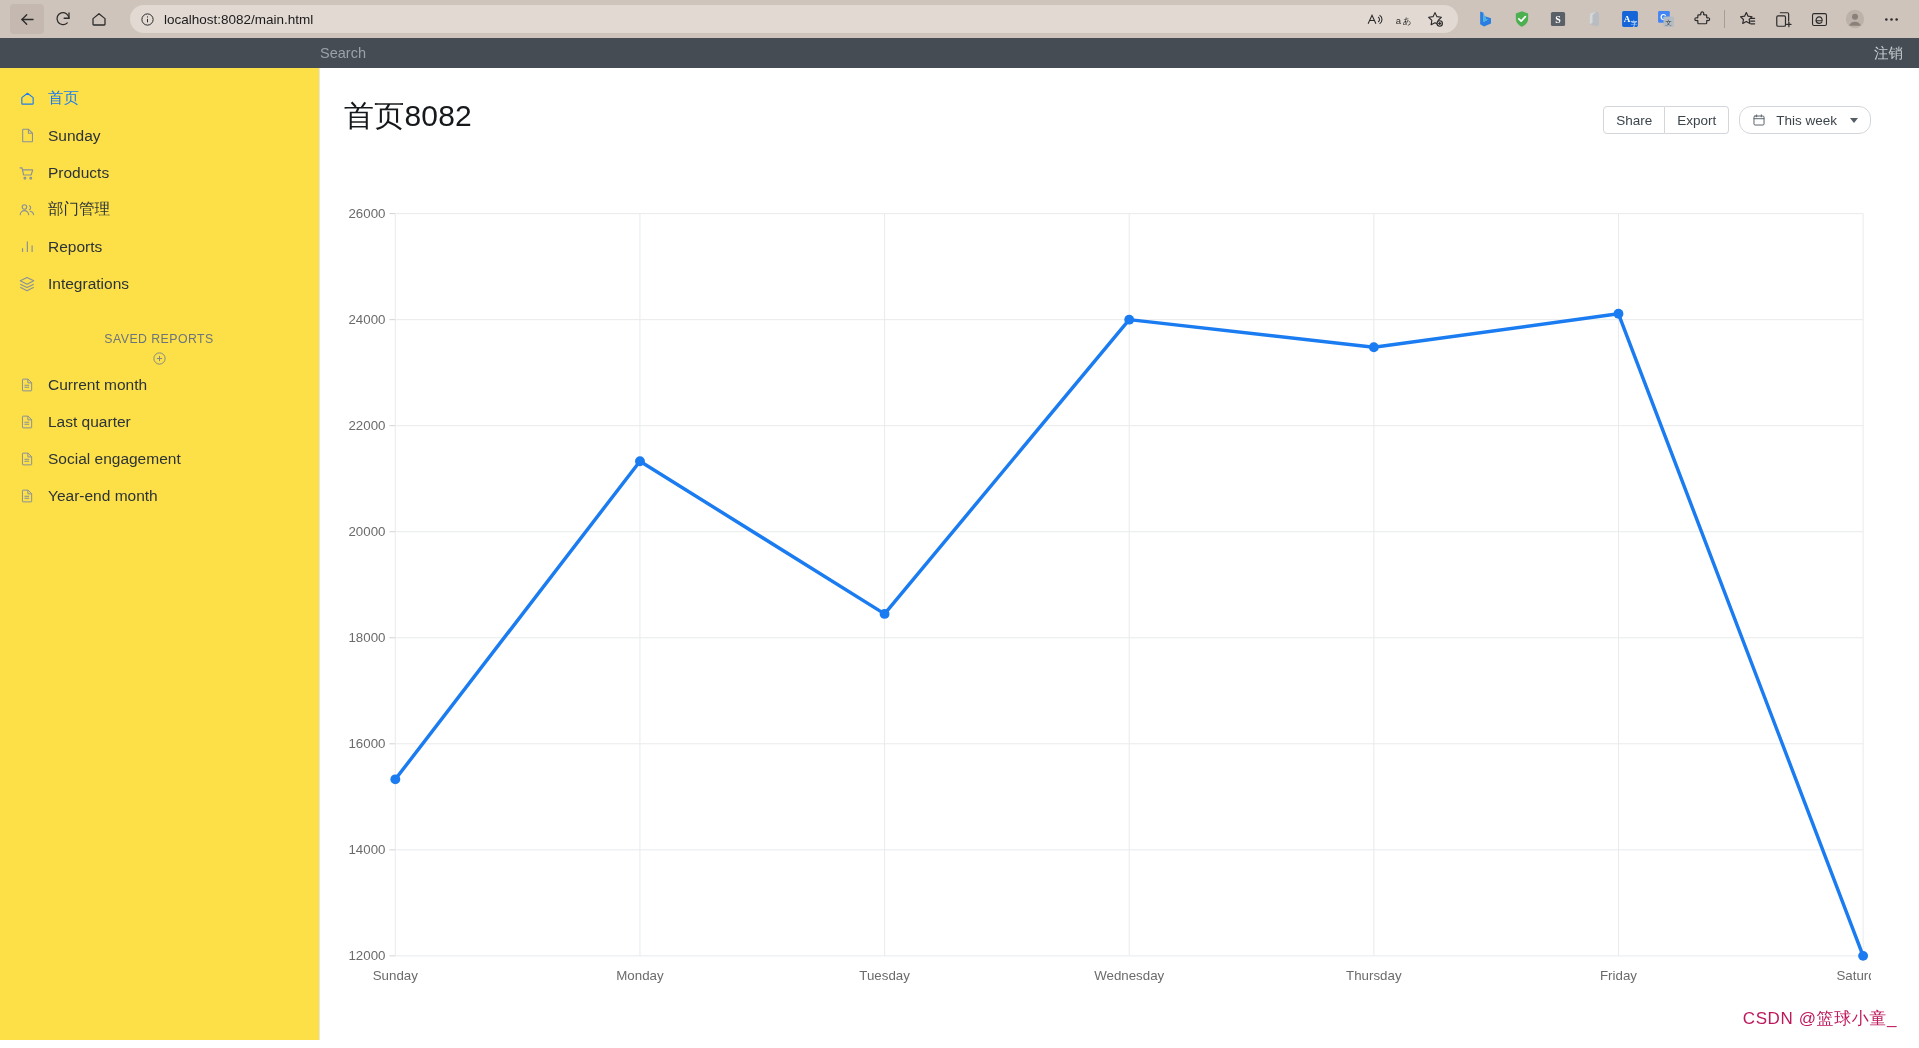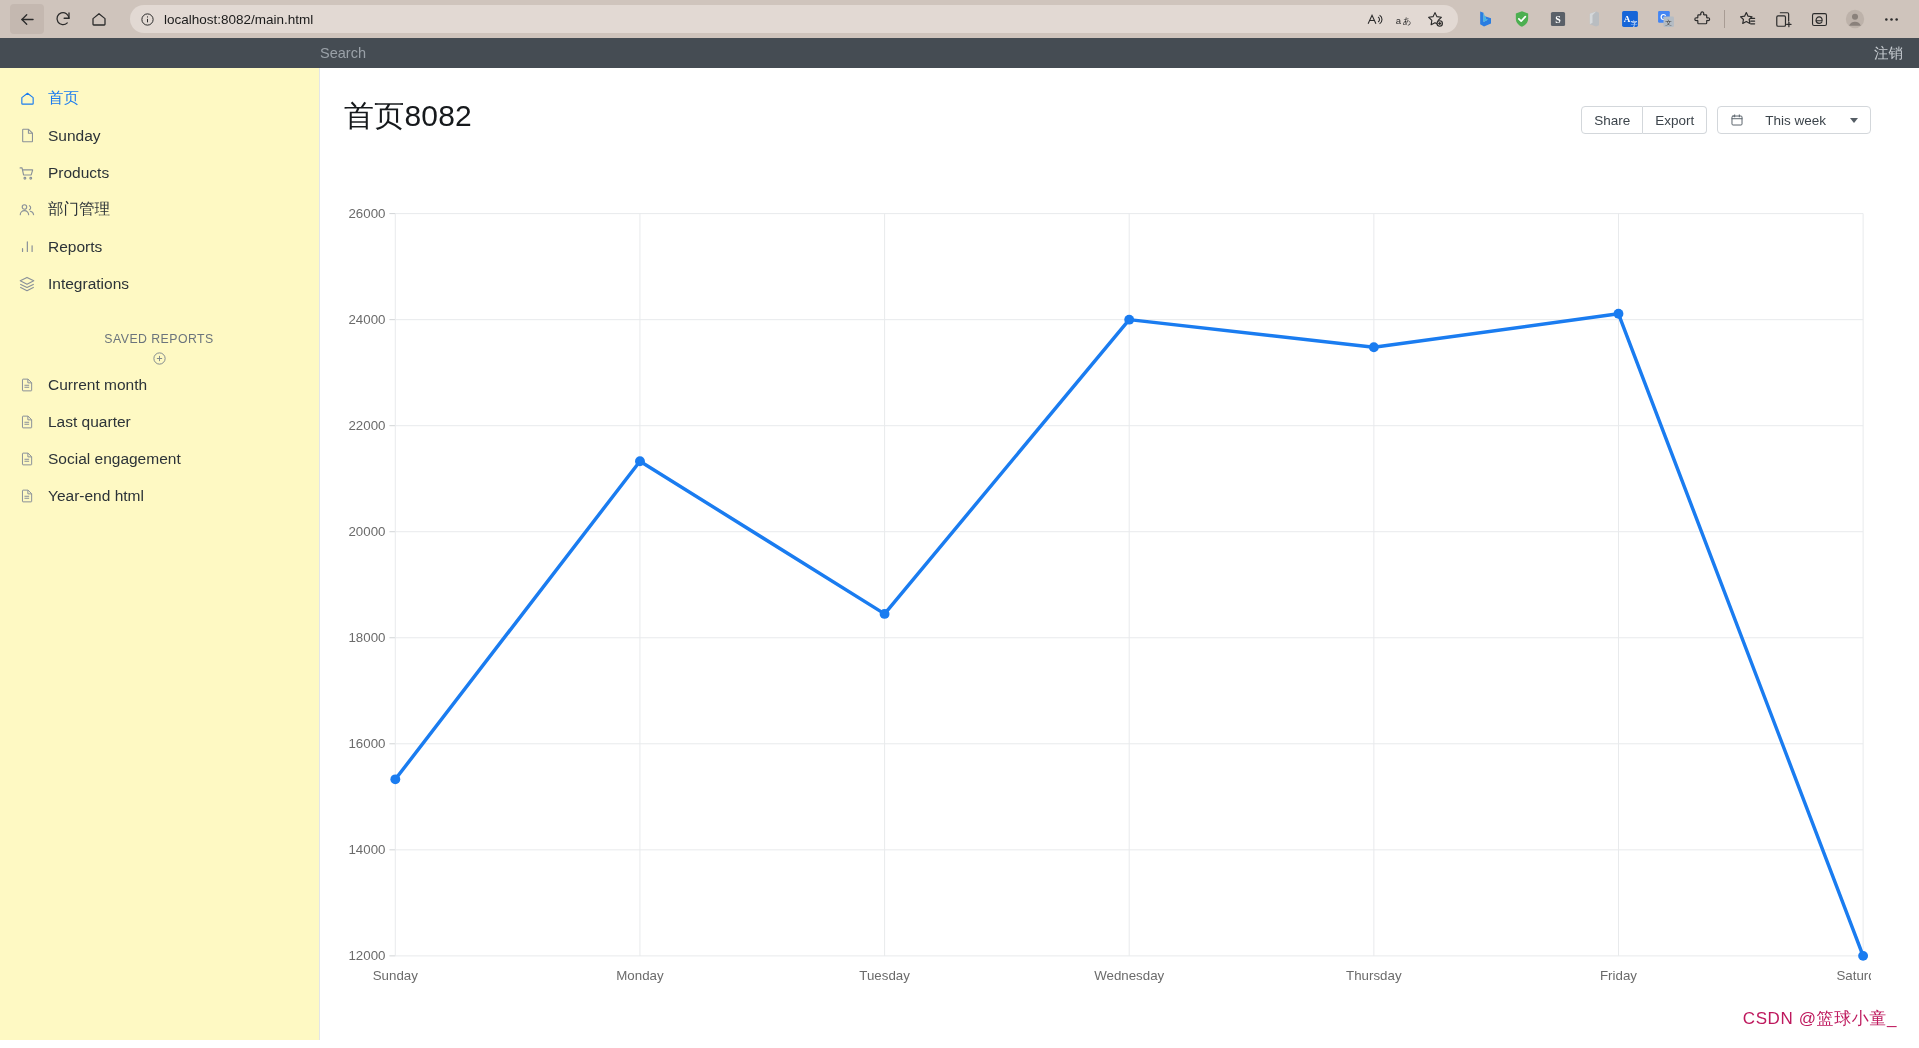--- a/index.html
+++ b/index.html
@@ -94,21 +94,21 @@
   .app-body {
     display: flex;
     height: calc(1048px - 38px - 38px);
     background: #ffffff;
   }
 
   
   .sidebar {
     width: 320px;
     flex: 0 0 320px;
-    background: #fef9c3;
+    background: #fde047;
     border-right: 1px solid #e3e6e8;
     padding-top: 12px;
     overflow: hidden;
   }
   .nav-item {
     display: flex;
     align-items: center;
     gap: 11px;
     height: 37px;
     padding: 0 0 0 17px;
@@ -167,22 +167,22 @@
     border: 1px solid #d3d7db;
     background: #ffffff;
     font-size: 13.5px;
     color: #3c444b;
     display: flex; align-items: center; justify-content: center;
     font-family: "Liberation Sans", sans-serif;
   }
   .btn-group .btn:first-child { border-radius: 4px 0 0 4px; text-align: center; }
   .btn-group .btn:last-child { border-radius: 0 4px 4px 0; border-left: none; }
   .btn.date {
-    border-radius: 4px;
-    gap: 21px;
+    border-radius: 12px;
+    gap: 10px;
   }
   .btn .cal-ic { color: #5a636b; display: flex; }
   .caret {
     width: 0; height: 0;
     border-left: 4px solid transparent;
     border-right: 4px solid transparent;
     border-top: 5px solid #555d65;
     margin-left: 3px;
   }
 
@@ -482,21 +482,21 @@
 
     <div class="nav-item">
       <span class="ic">
         <svg width="16" height="16" viewBox="0 0 24 24" fill="none" stroke="currentColor" stroke-width="1.5" stroke-linejoin="round">
             <path d="M6 3.2h7.5L19 8.6V20a.8.8 0 0 1-.8.8H6a.8.8 0 0 1-.8-.8V4a.8.8 0 0 1 .8-.8z"></path>
             <polyline points="13.3 3.4 13.3 8.8 18.8 8.8"></polyline>
             <line x1="8.2" y1="12.4" x2="15.2" y2="12.4"></line>
             <line x1="8.2" y1="15.4" x2="15.2" y2="15.4"></line>
           </svg>
       </span>
-      <span>Year-end html</span>
+      <span>Year-end month</span>
     </div>
   </div>
 
   <div class="main">
 
     <div class="page-head">
       <div class="page-title">首页8082</div>
       <div class="head-actions">
         <div class="btn-group">
           <div class="btn">Share</div>

